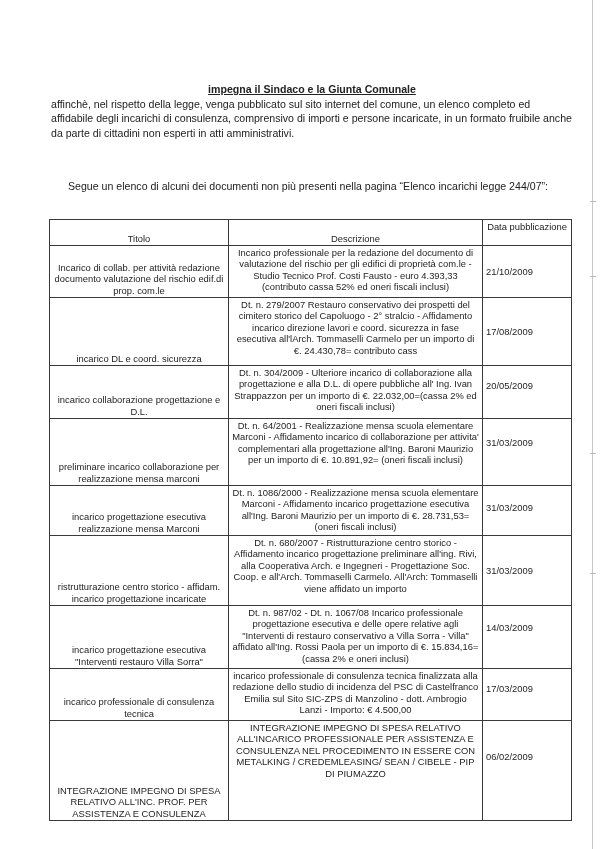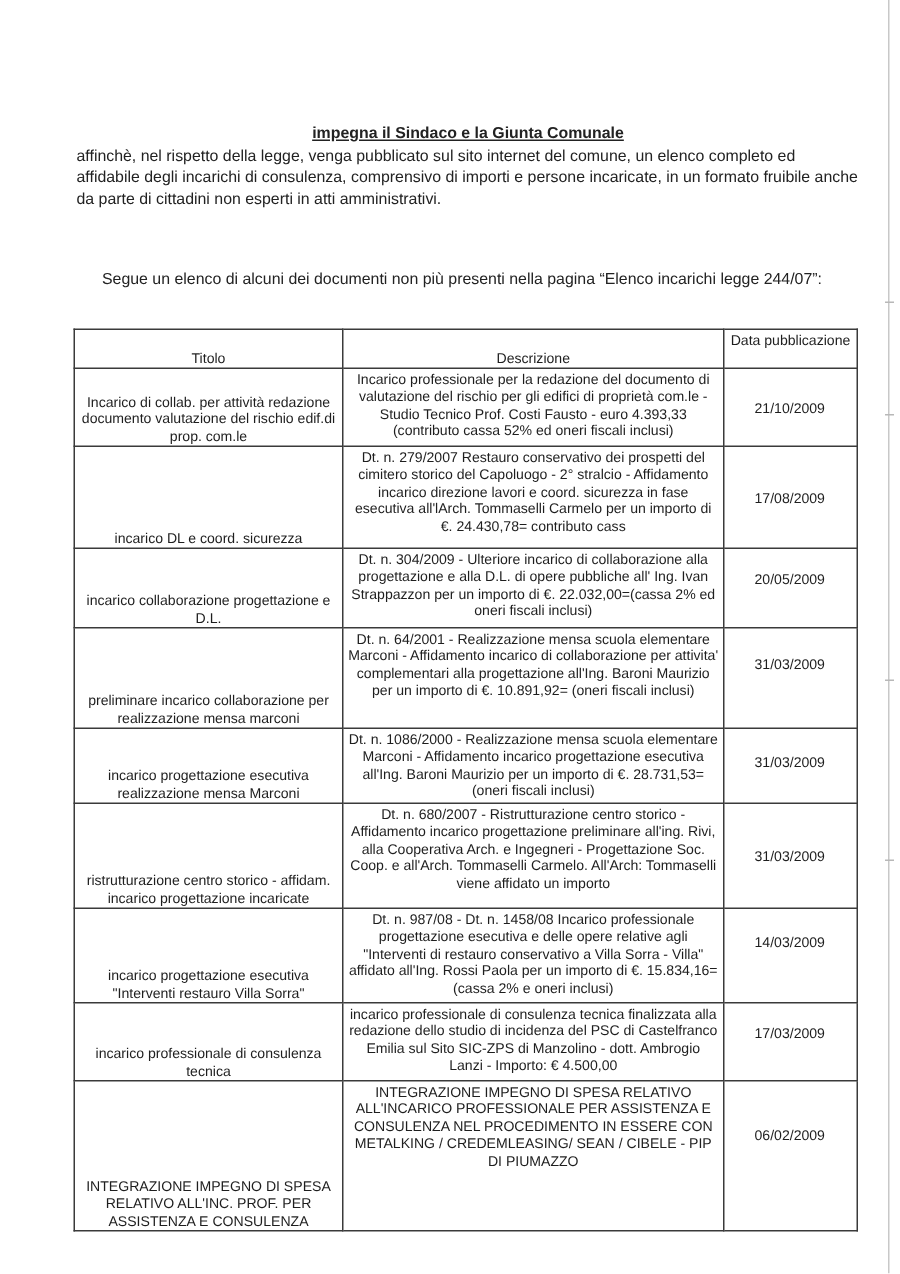--- a/index.html
+++ b/index.html
@@ -24,21 +24,21 @@
     table.incarichi {
       position: absolute; left: 49px; top: 219px; width: 522px;
       border-collapse: collapse; table-layout: fixed;
       font-family: "Liberation Sans", sans-serif; font-size: 9.4px; line-height: 11.4px; color: #1e1e1e;
     }
     table.incarichi td, table.incarichi th {
       border: 1px solid #3a3a3a; padding: 1px 3px; font-weight: normal; text-align: center;
       vertical-align: bottom; overflow: hidden;
     }
     table.incarichi th.date, table.incarichi td.date { vertical-align: top; }
-    table.incarichi td.date { text-align: center; padding-right: 4px; }
+    table.incarichi td.date { text-align: left; padding-right: 4px; }
     table.incarichi td.desc { vertical-align: top; }
     col.c1 { width: 179px; }
     col.c2 { width: 254px; }
     col.c3 { width: 89px; }
   </style>
 </head>
 <body>
 
 <div class="scan-line"></div>
 <div class="scan-tick" style="top:201px"></div>
@@ -92,21 +92,21 @@
       <td class="desc">Dt. n. 1086/2000 - Realizzazione mensa scuola elementare Marconi - Affidamento incarico progettazione esecutiva all'Ing. Baroni Maurizio per un importo di €. 28.731,53= (oneri fiscali inclusi)</td>
       <td class="date" style="vertical-align:top;padding-top:16px">31/03/2009</td>
     </tr>
     <tr style="height:70px">
       <td>ristrutturazione centro storico - affidam. incarico progettazione incaricate</td>
       <td class="desc">Dt. n. 680/2007 - Ristrutturazione centro storico - Affidamento incarico progettazione preliminare all'ing. Rivi, alla Cooperativa Arch. e Ingegneri - Progettazione Soc. Coop. e all'Arch. Tommaselli Carmelo. All'Arch: Tommaselli viene affidato un importo</td>
       <td class="date" style="vertical-align:middle">31/03/2009</td>
     </tr>
     <tr style="height:63px">
       <td>incarico progettazione esecutiva "Interventi restauro Villa Sorra"</td>
-      <td class="desc">Dt. n. 987/08 - Dt. n. 1458/08 Incarico professionale progettazione esecutiva e delle opere relative agli "Interventi di restauro conservativo a Villa Sorra - Villa" affidato all'Ing. Rossi Paola per un importo di €. 15.834,16= (cassa 2% e oneri inclusi)</td>
+      <td class="desc">Dt. n. 987/02 - Dt. n. 1067/08 Incarico professionale progettazione esecutiva e delle opere relative agli "Interventi di restauro conservativo a Villa Sorra - Villa" affidato all'Ing. Rossi Paola per un importo di €. 15.834,16= (cassa 2% e oneri inclusi)</td>
       <td class="date" style="vertical-align:top;padding-top:16px">14/03/2009</td>
     </tr>
     <tr style="height:52px">
       <td>incarico professionale di consulenza tecnica</td>
       <td class="desc">incarico professionale di consulenza tecnica finalizzata alla redazione dello studio di incidenza del PSC di Castelfranco Emilia sul Sito SIC-ZPS di Manzolino - dott. Ambrogio Lanzi - Importo: € 4.500,00</td>
       <td class="date" style="vertical-align:top;padding-top:14px">17/03/2009</td>
     </tr>
     <tr style="height:100px">
       <td>INTEGRAZIONE IMPEGNO DI SPESA RELATIVO ALL'INC. PROF. PER ASSISTENZA E CONSULENZA</td>
       <td class="desc">INTEGRAZIONE IMPEGNO DI SPESA RELATIVO ALL'INCARICO PROFESSIONALE PER ASSISTENZA E CONSULENZA NEL PROCEDIMENTO IN ESSERE CON METALKING / CREDEMLEASING/ SEAN / CIBELE - PIP DI PIUMAZZO</td>

